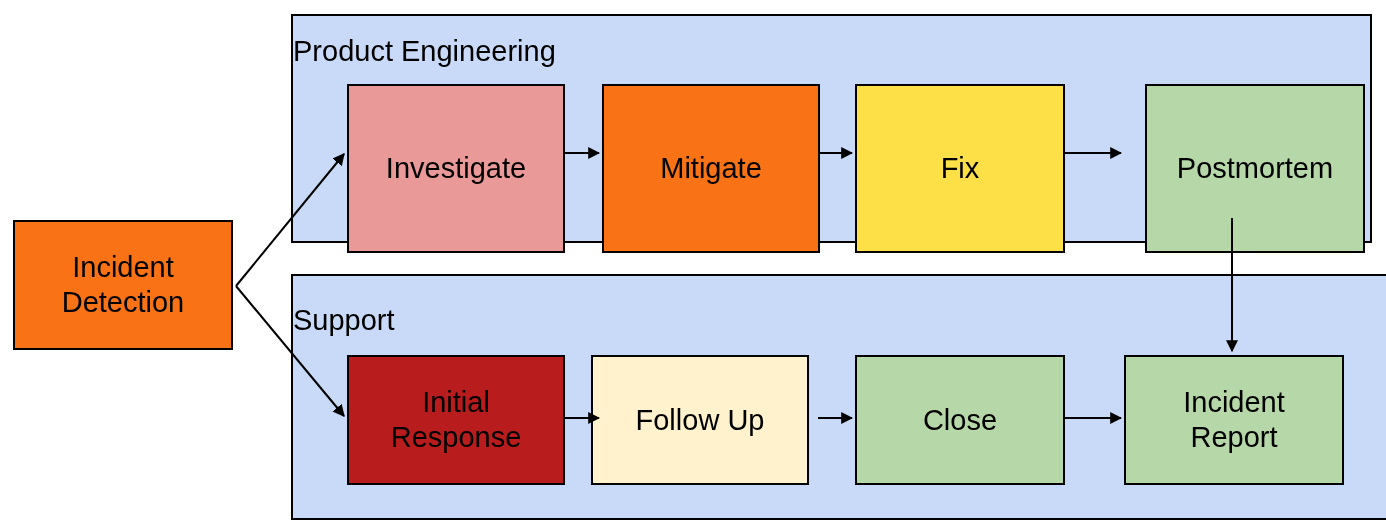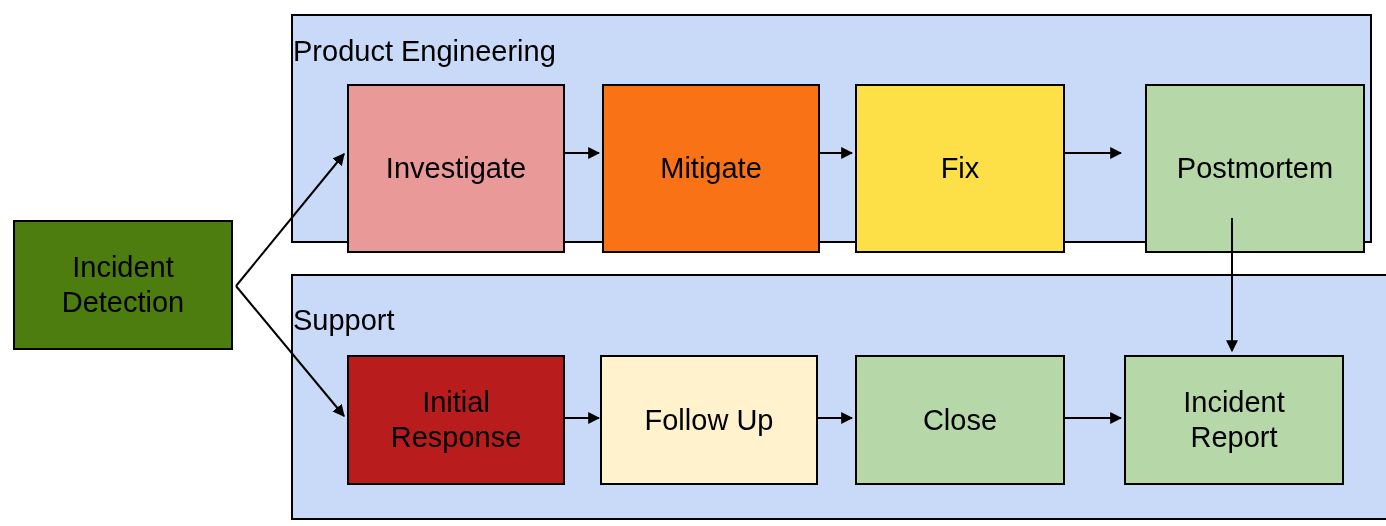--- a/index.html
+++ b/index.html
@@ -29,21 +29,21 @@
   .g-sup .group-title{top:28px;}
   
   .g-pe .node{top:68px;height:169px;}
   .n-investigate{left:54px;width:218px;}
   .n-mitigate{left:309px;width:218px;}
   .n-fix{left:562px;width:210px;}
   .n-postmortem{left:831px;width:220px;margin-left:21px;}
   
   .g-sup .node{top:79px;height:130px;}
   .n-initial-response{left:54px;width:218px;}
-  .n-follow-up{left:307px;width:218px;}
+  .n-follow-up{left:298px;width:218px;}
   .n-close{left:562px;width:210px;}
   .n-incident-report{left:831px;width:220px;}
   
   .arrows{position:absolute;left:0;top:0;width:1386px;height:526px;pointer-events:none;z-index:5;}
   .arrows line{stroke:#000;stroke-width:2;}
 </style>
 </head>
 <body>
 
 <div class="canvas">
@@ -58,21 +58,21 @@
     <line x1="236" y1="286" x2="344" y2="416" marker-end="url(#arrowhead)"></line>
     <line x1="563" y1="153" x2="599" y2="153" marker-end="url(#arrowhead)"></line>
     <line x1="818" y1="153" x2="852" y2="153" marker-end="url(#arrowhead)"></line>
     <line x1="1063" y1="153" x2="1121" y2="153" marker-end="url(#arrowhead)"></line>
     <line x1="1232" y1="218" x2="1232" y2="351" marker-end="url(#arrowhead)"></line>
     <line x1="563" y1="418" x2="599" y2="418" marker-end="url(#arrowhead)"></line>
     <line x1="818" y1="418" x2="852" y2="418" marker-end="url(#arrowhead)"></line>
     <line x1="1063" y1="418" x2="1121" y2="418" marker-end="url(#arrowhead)"></line>
   </svg>
 
-  <div class="node n-start" style="background-color: #4d7c0f;">
+  <div class="node n-start" style="background-color: #f97316;">
     <span class="lbl">Incident Detection</span>
   </div>
 
   <section class="group g-pe" style="background-color: rgb(201, 218, 248);">
     <div class="group-title">Product Engineering</div>
     <div class="node n-investigate" style="background-color: rgb(234, 153, 153);">
       <span class="lbl">Investigate</span>
     </div>
     <div class="node n-mitigate" style="background-color: #f97316;">
       <span class="lbl">Mitigate</span>

